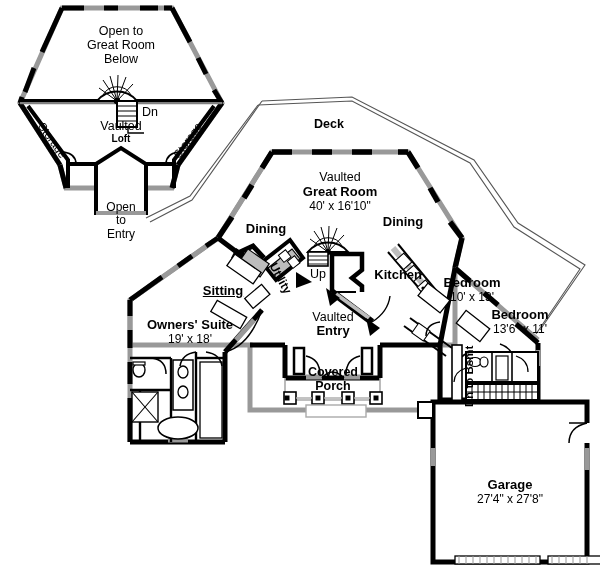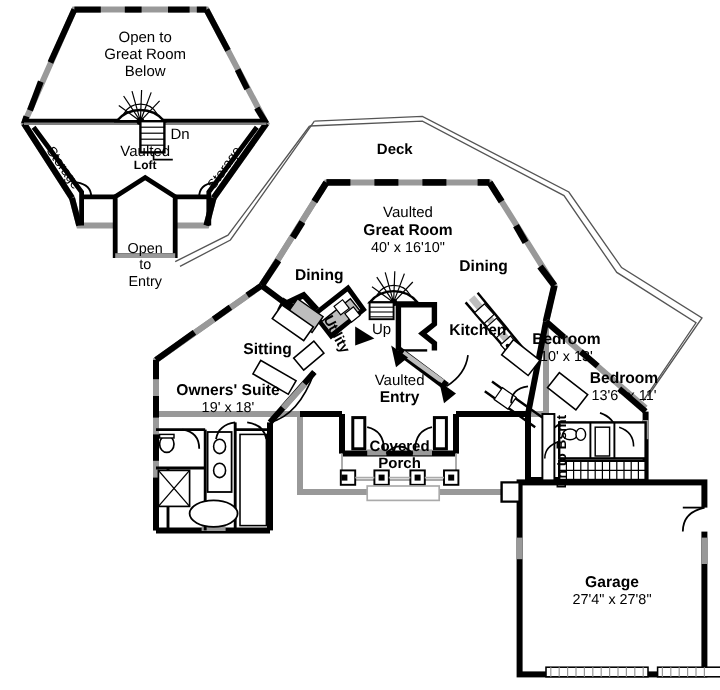--- a/index.html
+++ b/index.html
@@ -425,21 +425,21 @@
 <div class="lbl" style="left:288px;top:200px;width:104px;font-size:12px;">40' x 16'10"</div>
 
 <div class="lbl bold" style="left:236px;top:222px;width:60px;font-size:13px;">Dining</div>
 
 <div class="lbl bold" style="left:372px;top:215px;width:62px;font-size:13px;">Dining</div>
 
 <div class="lbl bold" style="left:358px;top:268px;width:64px;font-size:13px;text-align:right;">Kitchen</div>
 
 <div class="lbl bold rot" style="left:250px;top:272px;width:60px;font-size:12px;transform:rotate(62deg);">Utility</div>
 
-<div class="lbl bold" style="left:192px;top:284px;width:62px;font-size:13px;">Sitting</div>
+<div class="lbl bold" style="left:192px;top:284px;width:62px;font-size:13px;text-decoration:underline;">Sitting</div>
 
 <div class="lbl bold" style="left:139px;top:318px;width:102px;font-size:13px;">Owners' Suite</div>
 
 <div class="lbl" style="left:148px;top:333px;width:84px;font-size:12px;">19' x 18'</div>
 
 <div class="lbl" style="left:300px;top:310px;width:66px;font-size:12.5px;">Vaulted</div>
 
 <div class="lbl bold" style="left:300px;top:324px;width:66px;font-size:13px;">Entry</div>
 
 <div class="lbl bold" style="left:294px;top:365px;width:78px;font-size:12.5px;">Covered

